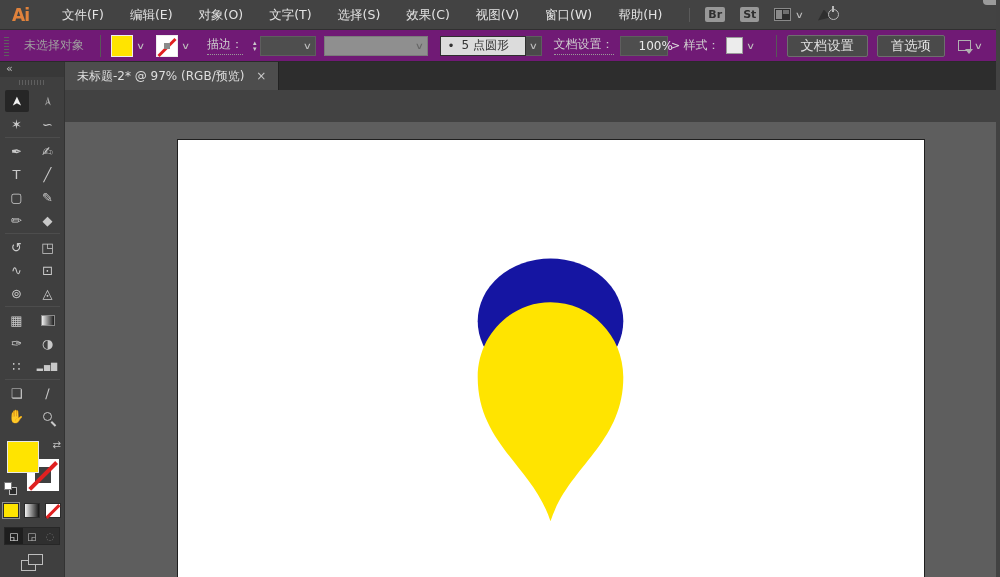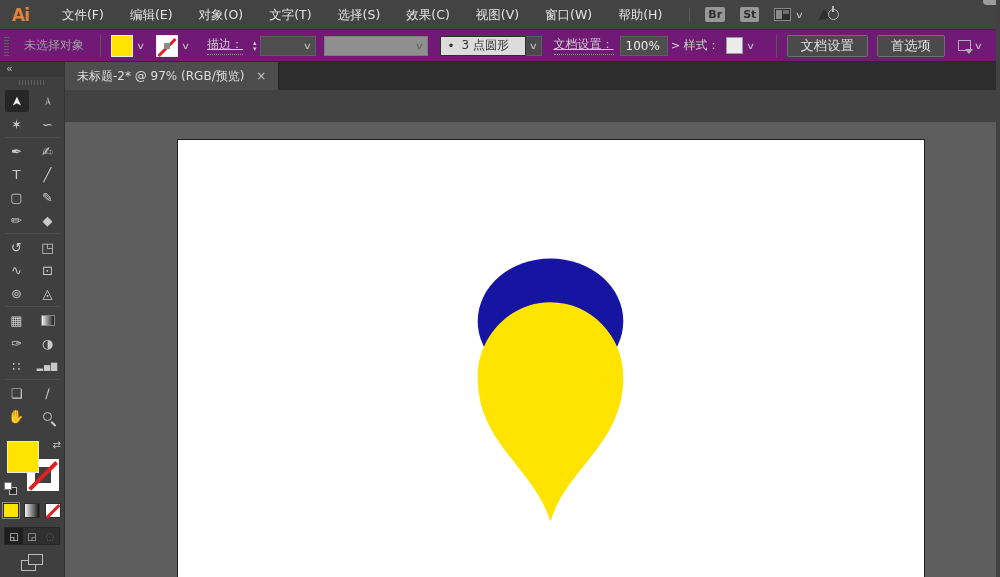--- a/index.html
+++ b/index.html
@@ -25,41 +25,41 @@
   .gpu-power { position:absolute; right:1px; top:2px; width:11px; height:11px; border:1.6px solid #b9b9b9; border-radius:50%; }
   .gpu-power::before { content:""; position:absolute; left:3.5px; top:-4px; width:1.8px; height:6px; background:#b9b9b9; }
   .corner-notch { position:absolute; top:0; right:0; width:13px; height:5px; background:#9b9b9b; border-bottom-left-radius:4px; }
 
   
   .controlbar { flex:0 0 32px; height:32px; background:#701a75; border-bottom:1px solid #2a2a2a;
                 display:flex; align-items:center; font-size:12px; color:#cfcfcf; padding-left:3px; white-space:nowrap; }
   .cb-grip { width:5px; height:20px; margin:0 9px 0 1px;
              background:repeating-linear-gradient(0deg,#5f5f5f 0 1px,transparent 1px 3px); }
   .cb-label { margin:0 6px; }
-  .dotted-link { border-bottom:1px dotted #9a9a9a; padding-bottom:1px; cursor:pointer;text-decoration:underline; }
+  .dotted-link { border-bottom:1px dotted #9a9a9a; padding-bottom:1px; cursor:pointer; }
   .cb-vdiv { width:1px; height:22px; background:#585858; margin:0 10px; }
   .swatch-group { display:flex; align-items:center; margin-right:8px; }
   .swatch-box { width:22px; height:22px; border:1px solid #ededed; position:relative; background:#fff; }
   .fill-swatch-cb { background:#FFE400; }
   .stroke-swatch-cb::before { content:""; position:absolute; left:-2px; right:-2px; top:50%; height:3px;
                               background:#e02020; transform:rotate(-45deg); }
   .stroke-swatch-cb::after { content:""; position:absolute; left:7px; top:7px; width:6px; height:6px; background:#8b8b8b; }
   .swatch-chev { width:15px; text-align:center; }
   .stepper { display:flex; flex-direction:column; justify-content:center; font-size:7px; line-height:6px;
              color:#cccccc; margin:0 3px 0 4px; }
   .combo { height:20px; background:#4e4e4e; border:1px solid #5e5e5e; display:flex; align-items:center; }
   .combo-weight { width:56px; justify-content:flex-end; padding-right:4px; }
   .combo-profile { width:104px; background:#8f8f8f; border-color:#7b7b7b; justify-content:flex-end; padding-right:4px; margin-left:8px; }
   .combo-profile .chev { color:#666; }
   .brush-box { width:86px; height:20px; background:#dcdcdc; color:#333; display:flex; align-items:center;
                padding-left:7px; gap:7px; margin-left:12px; border:1px solid #2f2f2f; }
   .brush-chev { width:16px; height:20px; border:1px solid #5e5e5e; border-left:none; background:#4a4a4a;
                 display:flex; align-items:center; justify-content:center; }
   .opacity-input { width:48px; height:20px; background:#4e4e4e; border:1px solid #5e5e5e; color:#eaeaea;
-                   display:flex; align-items:center; padding-left:5px; }
+                   display:flex; align-items:center; padding-left:18px; }
   .expand-btn { width:16px; height:20px; display:flex; align-items:center; justify-content:center; color:#e0e0e0; font-size:11px; }
   .style-swatch { width:17px; height:17px; background:#ececec; border:1px solid #9a9a9a; }
   .cb-btn { height:22px; padding:0 13px; border:1px solid #6e6e6e; border-radius:2px; background:#4a4a4a;
             display:flex; align-items:center; margin-right:9px; color:#e0e0e0; cursor:pointer; }
   .panel-icon { width:13px; height:11px; border:1px solid #b0b0b0; position:relative; display:inline-block; margin-right:4px; }
   .panel-icon::after { content:""; position:absolute; right:-3px; bottom:-4px; width:0; height:0;
                        border-left:4px solid transparent; border-right:4px solid transparent; border-top:5px solid #b0b0b0; }
 
   
   .main { flex:1; display:flex; min-height:0; }
@@ -177,21 +177,21 @@
     </span>
     <span class="combo combo-weight">
       <span class="chev">∨</span>
     </span>
     <span class="combo combo-profile">
       <span class="chev">∨</span>
     </span>
 
     <span class="brush-box">
       <span>•</span>
-      <span>3 点圆形</span>
+      <span>5 点圆形</span>
     </span>
     <span class="brush-chev">
       <span class="chev">∨</span>
     </span>
 
     <span class="cb-label dotted-link" style="margin-left:12px;">文档设置：</span>
     <span class="opacity-input">
       <span>100%</span>
     </span>
     <span class="expand-btn">&gt;</span>

